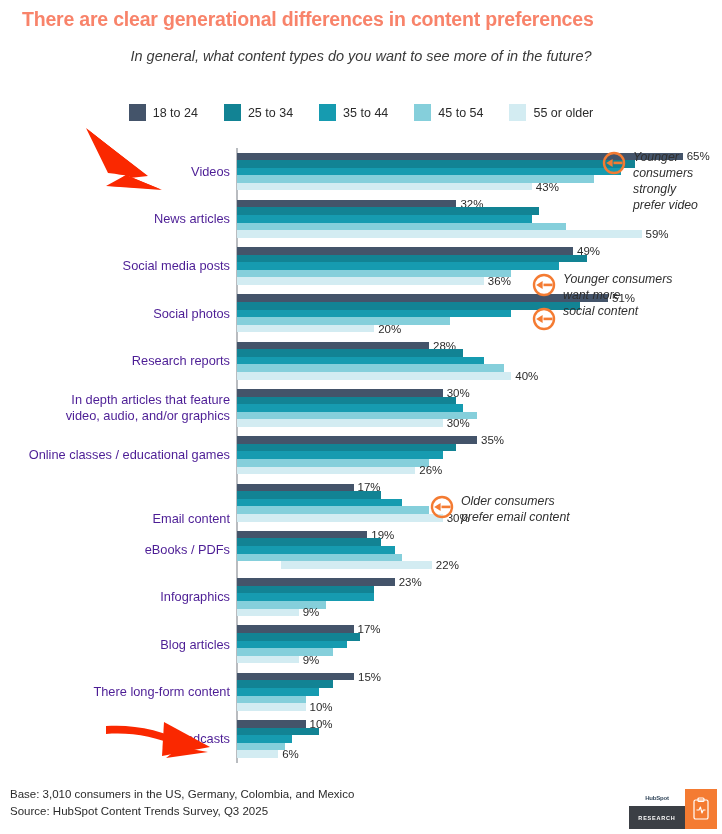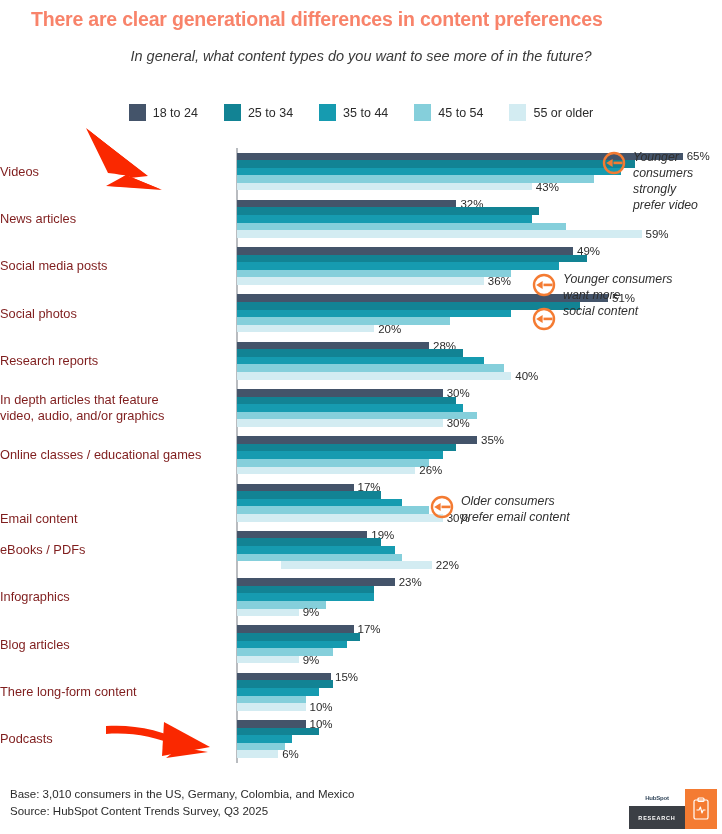--- a/index.html
+++ b/index.html
@@ -6,21 +6,21 @@
   html, body {
     width: 722px; height: 834px;
     background: #ffffff;
     font-family: "Liberation Sans", sans-serif;
     overflow: hidden;
   }
   .page { position: relative; width: 722px; height: 834px; }
 
   
   .title {
-    position: absolute; left: 31px; top: 8px;
+    position: absolute; left: 22px; top: 8px;
     width: 690px;
     font-size: 19.5px; font-weight: bold;
     color: #F8836A;
     letter-spacing: -0.2px;
     white-space: nowrap;
   }
   .subtitle {
     position: absolute; left: 0; top: 48px;
     width: 722px; text-align: center;
     font-size: 14.5px; font-style: italic; color: #3a3a3a;
@@ -52,22 +52,22 @@
   }
   .group {
     position: relative;
     height: 47.3px;
     display: flex; align-items: center;
   }
   .cat-label {
     position: absolute; right: 492px; top: 50%;
     transform: translateY(-50%);
     width: 230px;
-    text-align: left;
-    font-size: 12.8px; color: #7f1d1d;
+    text-align: right;
+    font-size: 12.8px; color: #4c1d95;
     line-height: 1.22;
   }
   .bars {
     position: absolute; left: 237px; top: 3px;
     width: 480px; height: 41px;
     display: flex; flex-direction: column; justify-content: center;
   }
   .bar-row {
     position: relative;
     height: 7.6px;
@@ -525,21 +525,21 @@
                 <div class="bar" style="width: 100%; background: rgb(211, 236, 242);"></div>
                 <span class="bar-value">9%</span>
               </div>
             </div>
           </div>
         </div>
         <div class="group">
           <div class="cat-label" style="white-space: pre-line;">There long-form content</div>
           <div class="bars">
             <div class="bar-row">
-              <div class="bar-wrap" style="width: 94px;">
+              <div class="bar-wrap" style="width: 117px;">
                 <div class="bar" style="width: 100%; background: rgb(68, 84, 106);"></div>
                 <span class="bar-value">15%</span>
               </div>
             </div>
             <div class="bar-row">
               <div class="bar-wrap" style="width: 96px;">
                 <div class="bar" style="width: 100%; background: rgb(18, 131, 148);"></div>
               </div>
             </div>
             <div class="bar-row">

